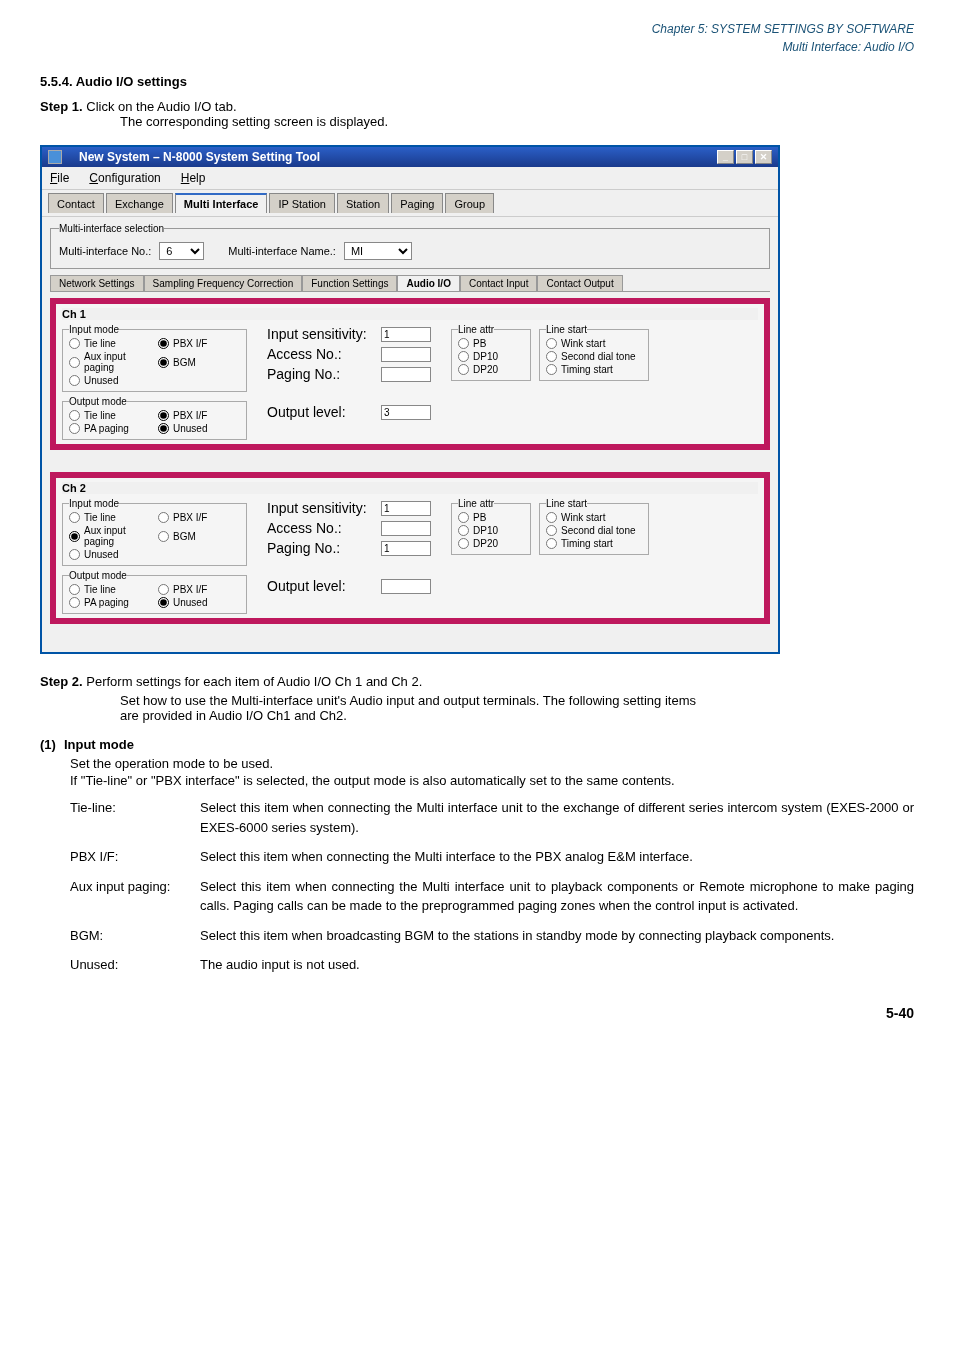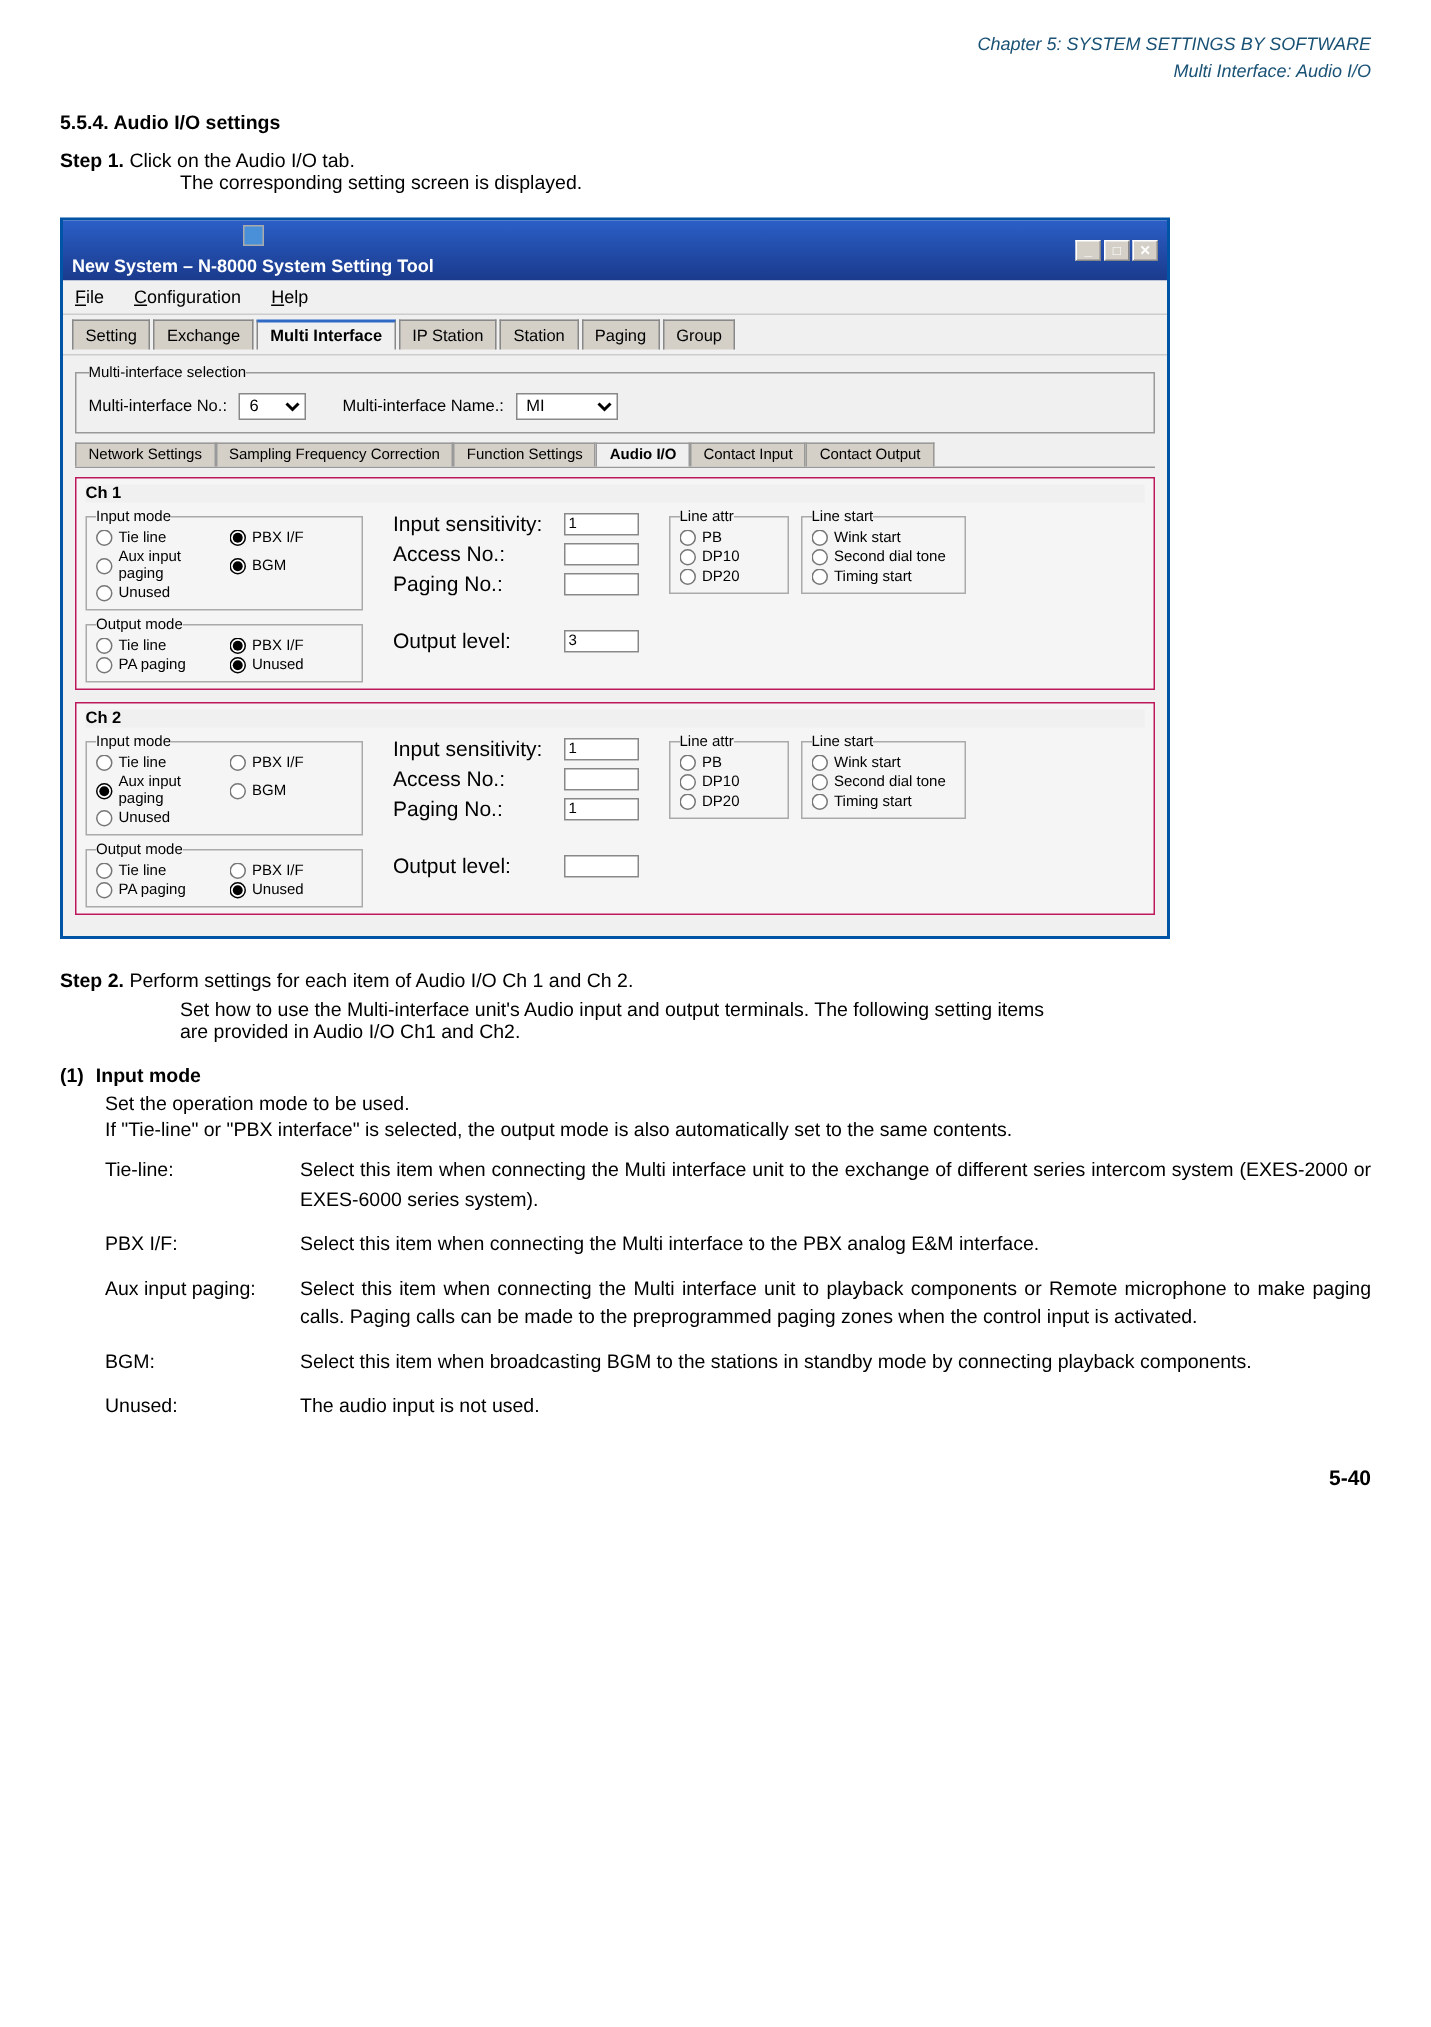--- a/index.html
+++ b/index.html
@@ -63,22 +63,21 @@
       padding: 3px 6px;
       display: flex;
       align-items: center;
       justify-content: space-between;
       font-family: 'Tahoma', sans-serif;
     }
 
     .dialog-titlebar-left {
       display: flex;
       align-items: center;
-      gap: 6px;
-      flex-direction: column;
+      gap: 17px;
     }
 
     .titlebar-icon {
       width: 14px;
       height: 14px;
       background: #4a90d9;
       border: 1px solid #aaa;
     }
 
     .titlebar-controls {
@@ -182,22 +181,22 @@
       cursor: pointer;
       white-space: nowrap;
     }
 
     .sub-tab.active {
       background: #f0f0f0;
       font-weight: bold;
     }
 
     .ch-group {
-      border: 1px solid #be185d;
-      margin-bottom: 8px;
+      border: 6px solid #be185d;
+      margin-bottom: 22px;
       padding: 4px 6px;
       background: #f5f5f5;
     }
 
     .ch-title {
       font-weight: bold;
       font-size: 11px;
       margin-bottom: 4px;
       background: #f0f0f0;
     }
@@ -314,21 +313,21 @@
     </div>
   </div>
 
   <div class="dialog-menubar">
     <span class="menu-item"><span class="menu-underline">F</span>ile</span>
     <span class="menu-item"><span class="menu-underline">C</span>onfiguration</span>
     <span class="menu-item"><span class="menu-underline">H</span>elp</span>
   </div>
 
   <div class="dialog-toolbar">
-    <button class="toolbar-tab">Setting</button>
+    <button class="toolbar-tab">Contact</button>
     <button class="toolbar-tab">Exchange</button>
     <button class="toolbar-tab active">Multi Interface</button>
     <button class="toolbar-tab">IP Station</button>
     <button class="toolbar-tab">Station</button>
     <button class="toolbar-tab">Paging</button>
     <button class="toolbar-tab">Group</button>
   </div>
 
   <div class="dialog-body">
 

